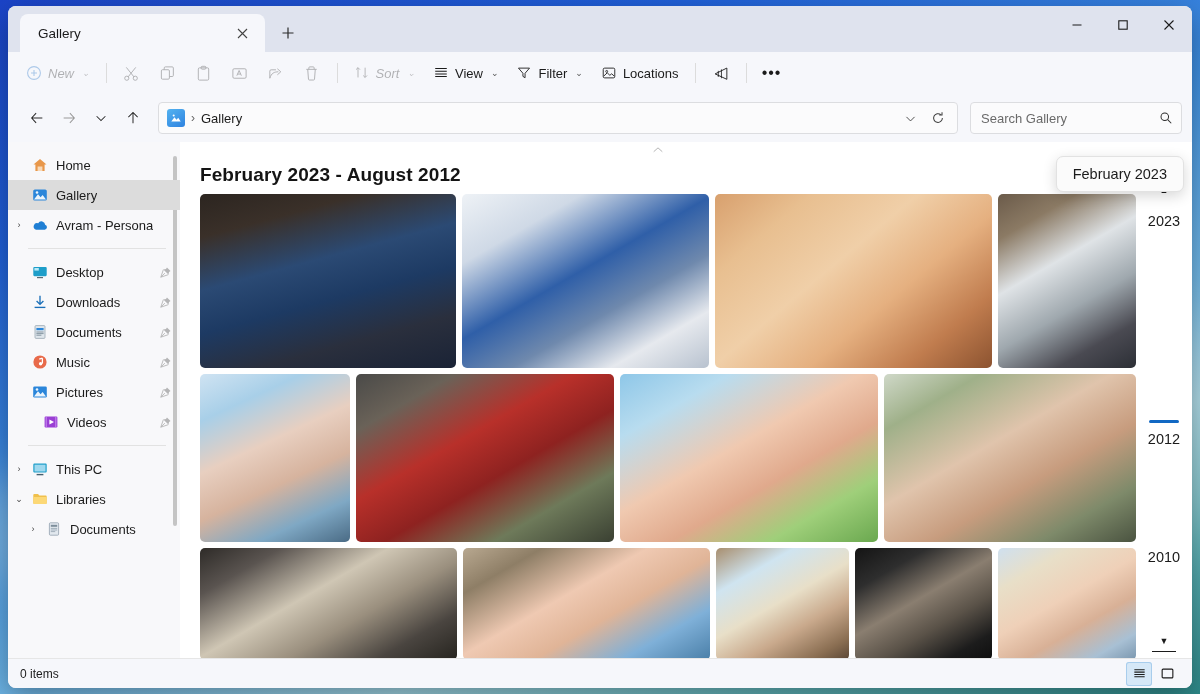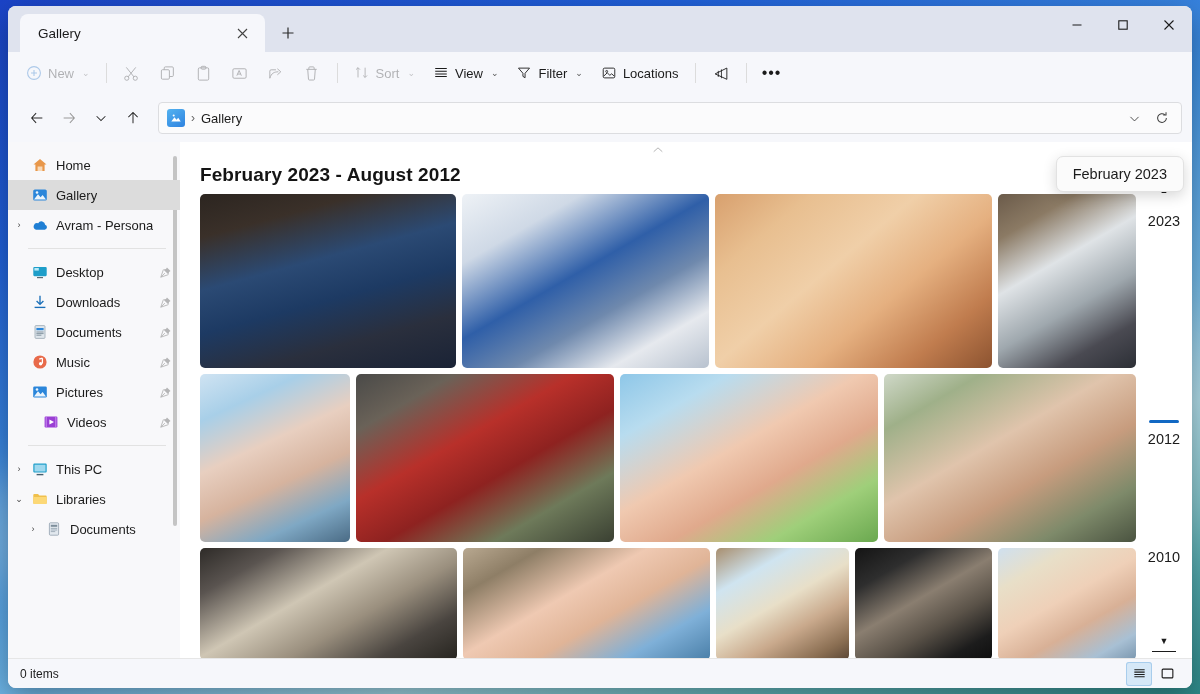--- a/index.html
+++ b/index.html
@@ -48,21 +48,21 @@
 
   
   .commandbar{
     height:42px; background:#f6f7fb; display:flex; align-items:center;
     padding:0 10px; gap:2px; flex:0 0 auto;
   }
   .cmd{
     height:30px; display:flex; align-items:center; gap:6px; padding:0 8px;
     border-radius:4px; font-size:13px; color:#1b1b1b; white-space:nowrap;
   }
-  .cmd.disabled{opacity:.32;}
+  .cmd.disabled{opacity:.32;font-style:italic;}
   .cmd .chev{font-size:9px; color:#555; margin-left:2px;}
   .cmd-sep{width:1px;height:20px;background:#dcdcdc;margin:0 6px;}
   .icon-btn{width:34px;height:30px;display:flex;align-items:center;justify-content:center;border-radius:4px;}
   svg{display:block;}
 
   
   .addressrow{
     height:48px; background:#f6f7fb; display:flex; align-items:center;
     padding:0 10px 0 14px; gap:2px; flex:0 0 auto;
   }
@@ -343,20 +343,27 @@
         </span>
         <span class="addr-ico">
           <svg width="14" height="14" viewBox="0 0 16 16">
             <path d="M13 8 A5 5 0 1 1 11.2 4.2" stroke="#3b3b3b" stroke-width="1.15" fill="none"></path>
             <path d="M12.6 1.4 V4.6 H9.4" stroke="#3b3b3b" stroke-width="1.15" fill="none"></path>
           </svg>
         </span>
       </span>
     </div>
 
+    <div class="searchbox">
+      <input type="text" placeholder="Search Gallery" style="">
+      <svg width="14" height="14" viewBox="0 0 16 16">
+        <circle cx="6.6" cy="6.6" r="4.3" stroke="#2c2c2c" stroke-width="1.15" fill="none"></circle>
+        <path d="M9.9 9.9 L14 14" stroke="#2c2c2c" stroke-width="1.15"></path>
+      </svg>
+    </div>
   </div>
 
   <div class="bodysplit">
 
     <div class="sidebar" id="sidebar-root">
       <div class="sb-track"></div>
       <div class="sb-thumb"></div>
     <div class="nav-item" style="padding-left: 0px;">
           <span class="nav-exp"></span>
           <span class="nav-ico">

